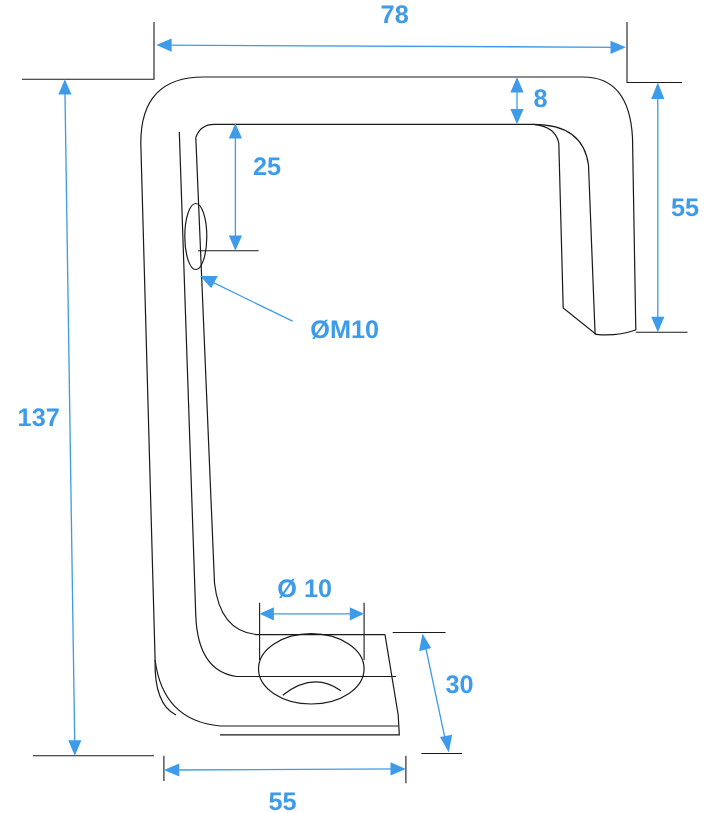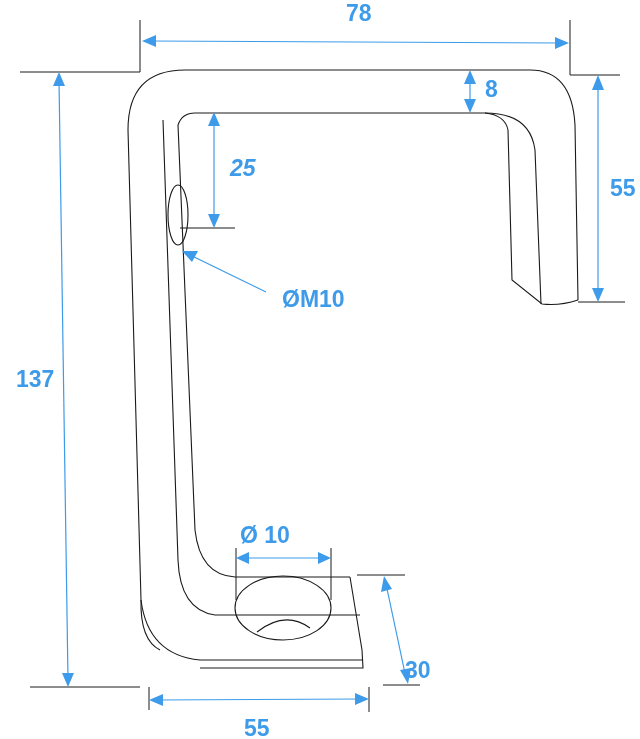--- a/index.html
+++ b/index.html
@@ -86,25 +86,25 @@
       <polygon class="arrow" points="384,576 381,592 392,589"></polygon>
       <polygon class="arrow" points="408,684 400,670 411,668"></polygon>
 
       <line class="dim" x1="188" y1="254" x2="266" y2="292"></line>
       <polygon class="arrow" points="182,251 198,251 192,262"></polygon>
     </g>
   </svg>
 
   <div class="label" style="left:346px;top:2px;">78</div>
   <div class="label" style="left:485px;top:78px;">8</div>
-  <div class="label" style="left:230px;top:157px;font-style:italic;">25</div>
+  <div class="label" style="left:230px;top:140px;">25</div>
   <div class="label" style="left:610px;top:177px;">55</div>
   <div class="label" style="left:2px;top:368px;margin-left:14px;">137</div>
-  <div class="label" style="left:405px;top:611px;margin-top:48px;">30</div>
+  <div class="label" style="left:405px;top:611px;">30</div>
   <div class="label" style="left:244px;top:717px;">55</div>
 
   <div class="label" style="left:246px;top:288px;margin-left:36px;">
     <span>Ø</span><span>M10</span>
   </div>
-  <div class="label" style="left:240px;top:524px;">
+  <div class="label" style="left:252px;top:524px;">
     <span>Ø</span>&nbsp;<span>10</span>
   </div>
 </div>
 
 </body></html>

